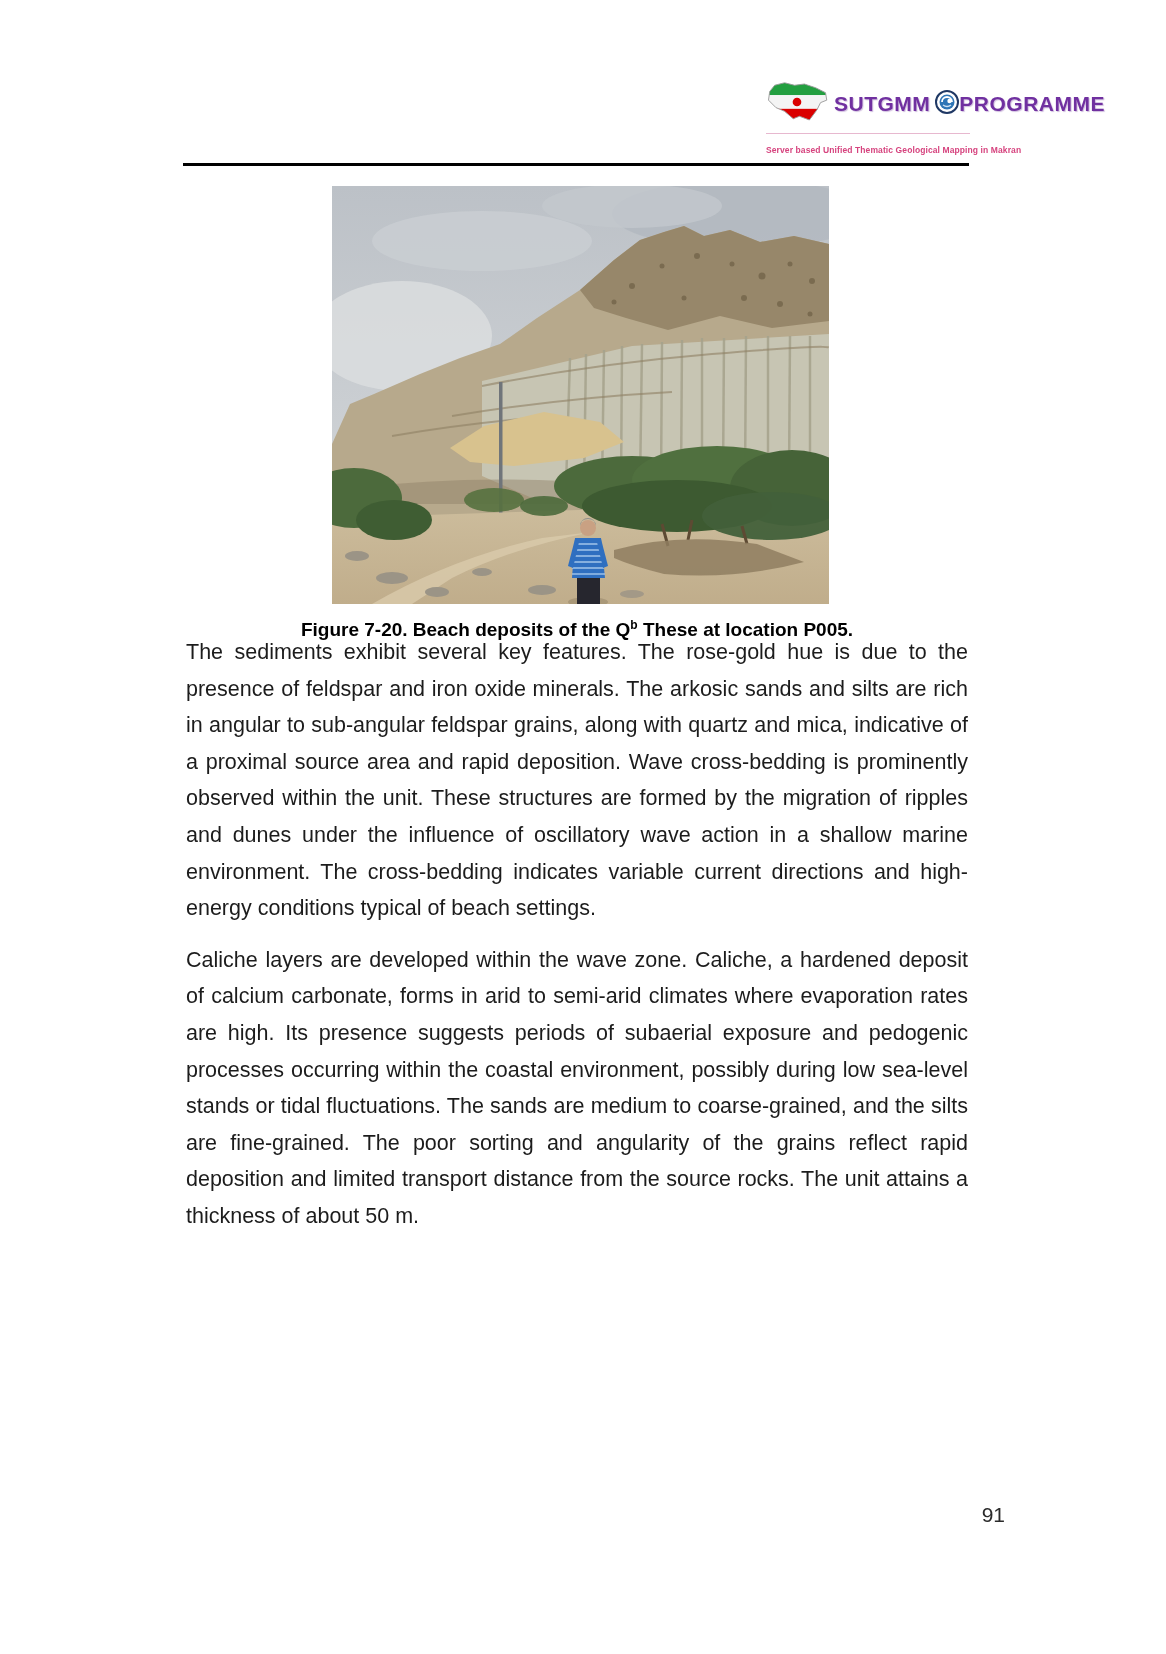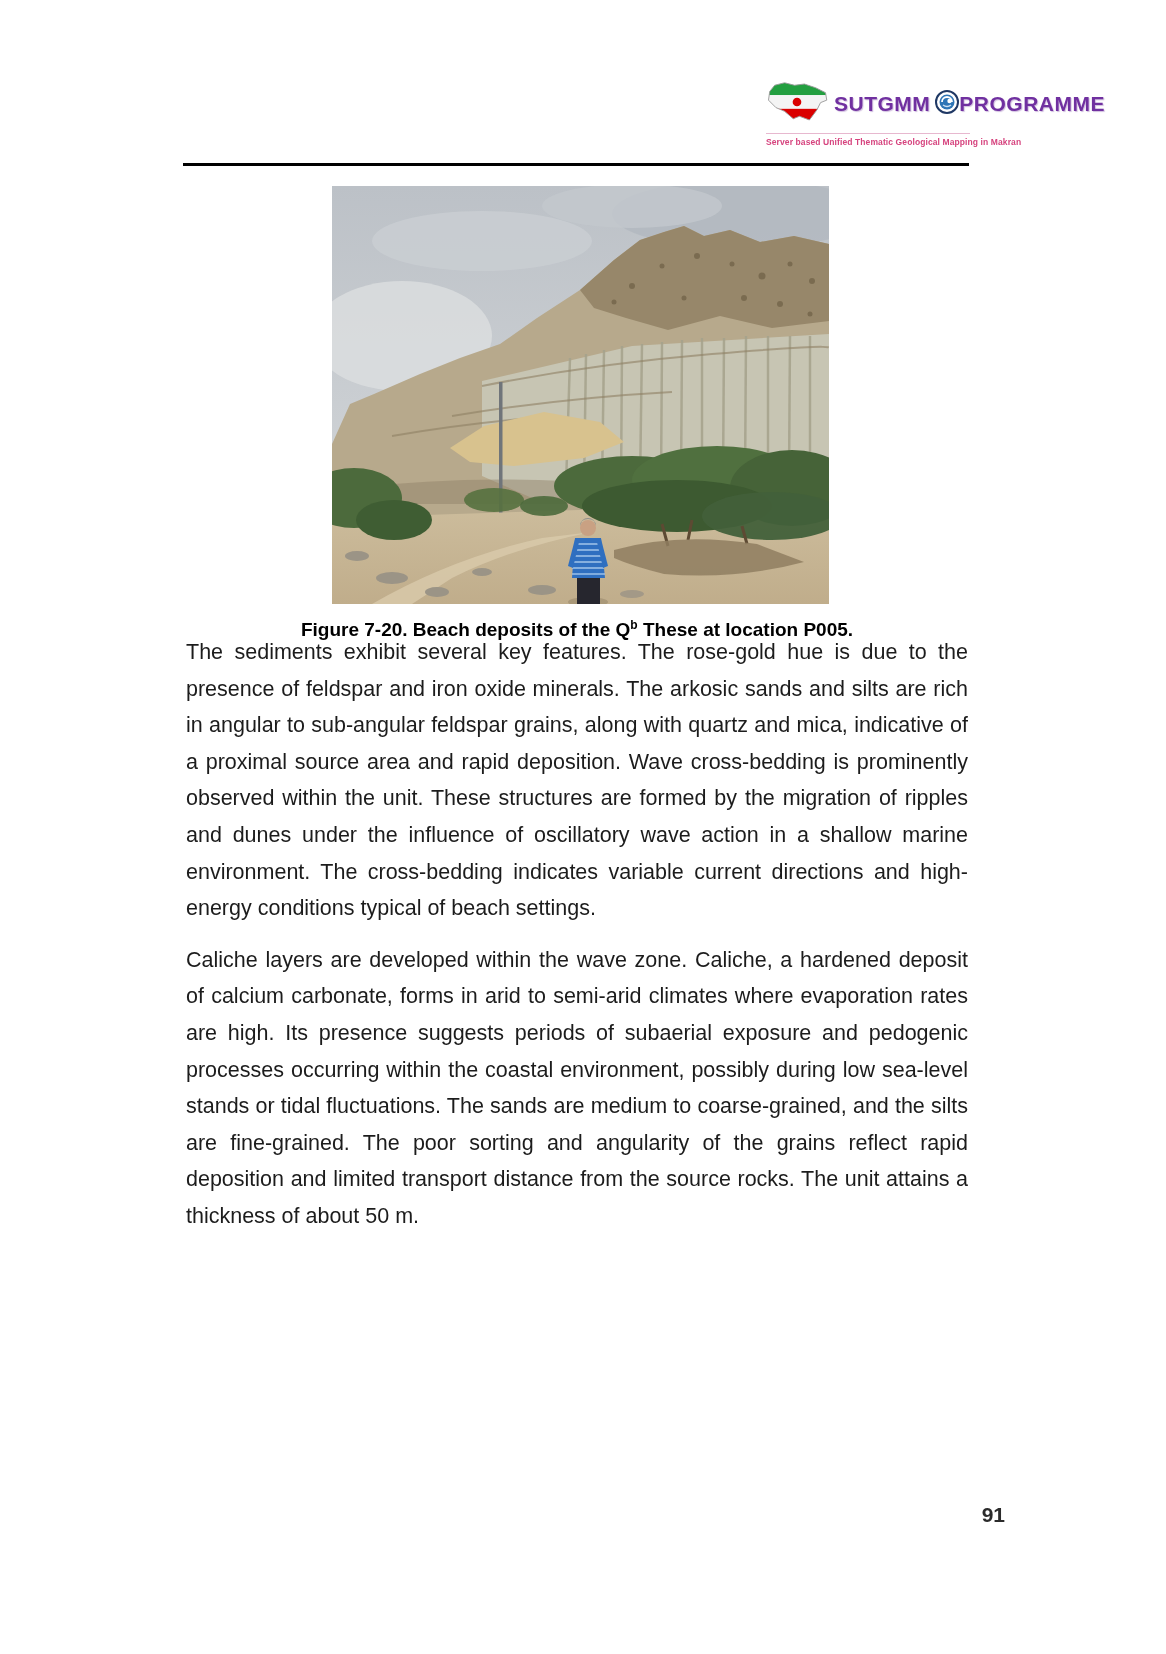--- a/index.html
+++ b/index.html
@@ -51,21 +51,21 @@
     letter-spacing: 0.5px;
     text-shadow: 1px 1px 1px rgba(120,70,160,0.35);
   }
   .logo-tagline {
     margin-top: 4px;
     font-size: 8.5px;
     font-weight: bold;
     text-align: right;
     letter-spacing: 0.1px;
     border-top: 1px solid #e7b8cf;
-    padding-top: 3px;
+    padding-top: 11px;
     white-space: nowrap;
   }
   .header-rule {
     position: absolute;
     left: 183px;
     top: 163px;
     width: 786px;
     height: 3px;
     background: #000;
   }
@@ -104,21 +104,20 @@
   }
   .body-text p { margin: 0 0 15px 0; }
 
   
   .page-number {
     position: absolute;
     right: 161px;
     top: 1503px;
     font-size: 21px;
     color: #2b2b2b;
-    font-weight: bold;
   }
 </style>
 </head>
 <body>
 
 <div class="page">
 
 
   <div class="logo">
     <div class="logo-row">

